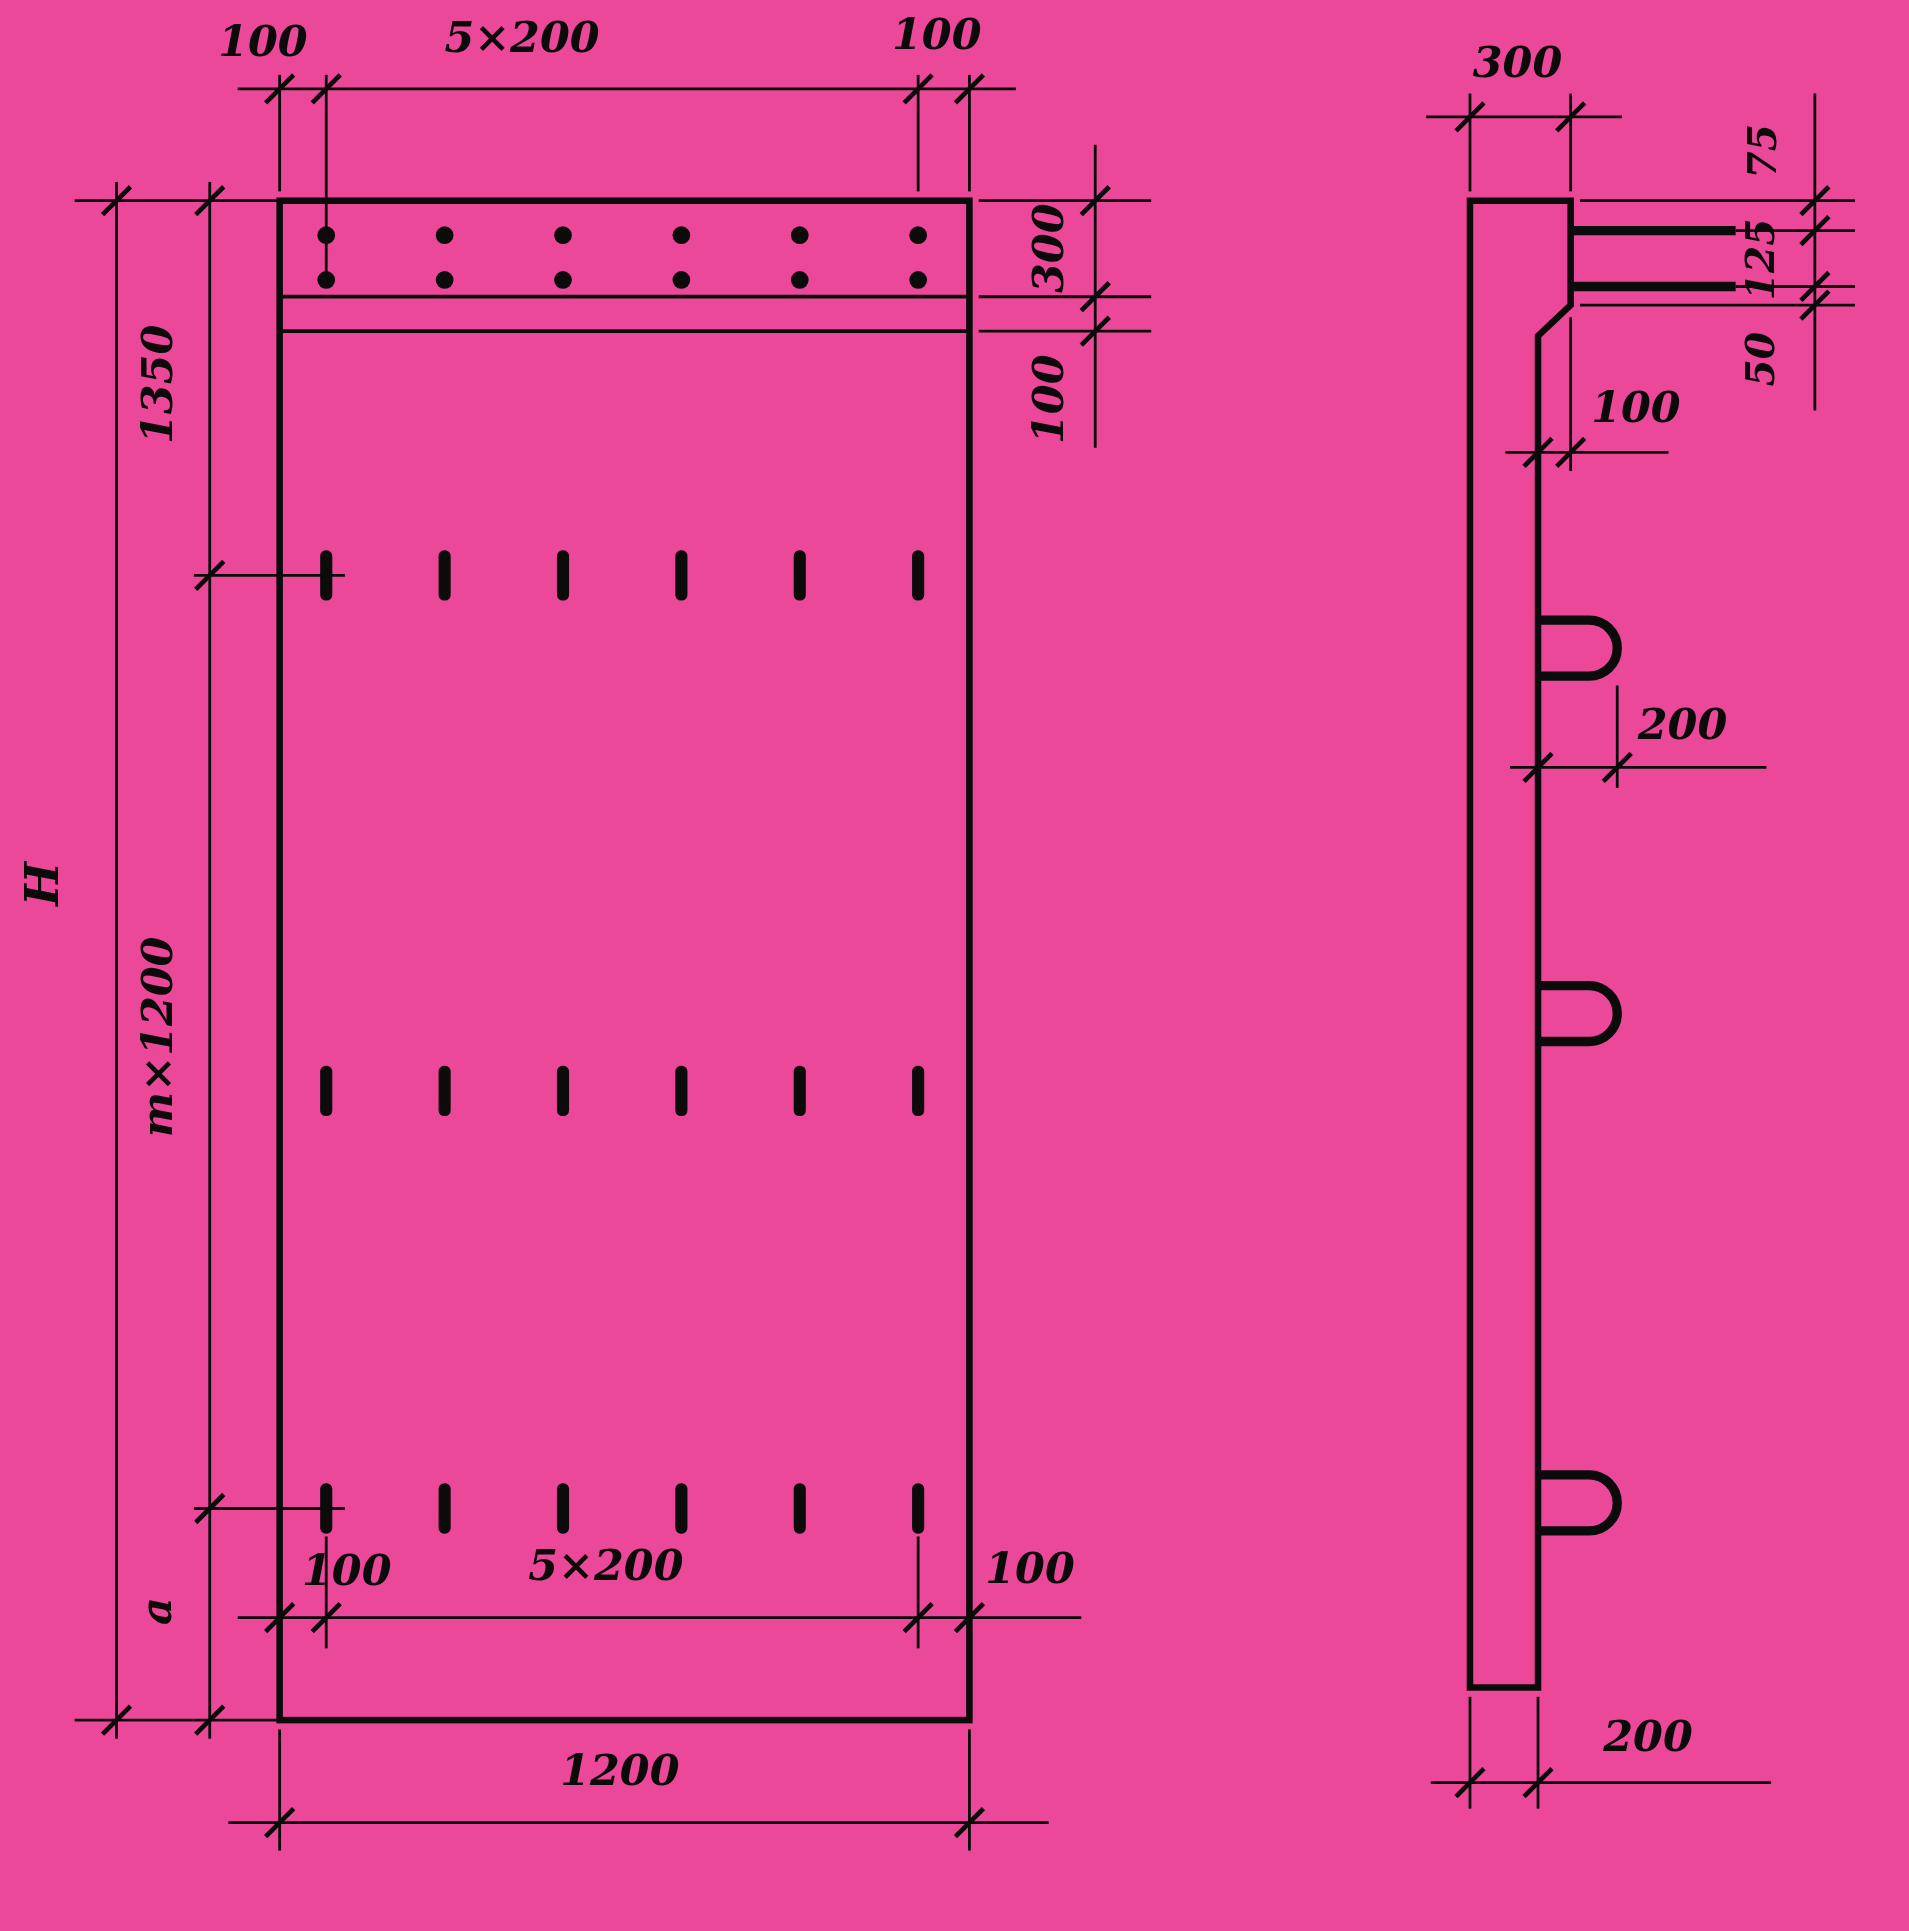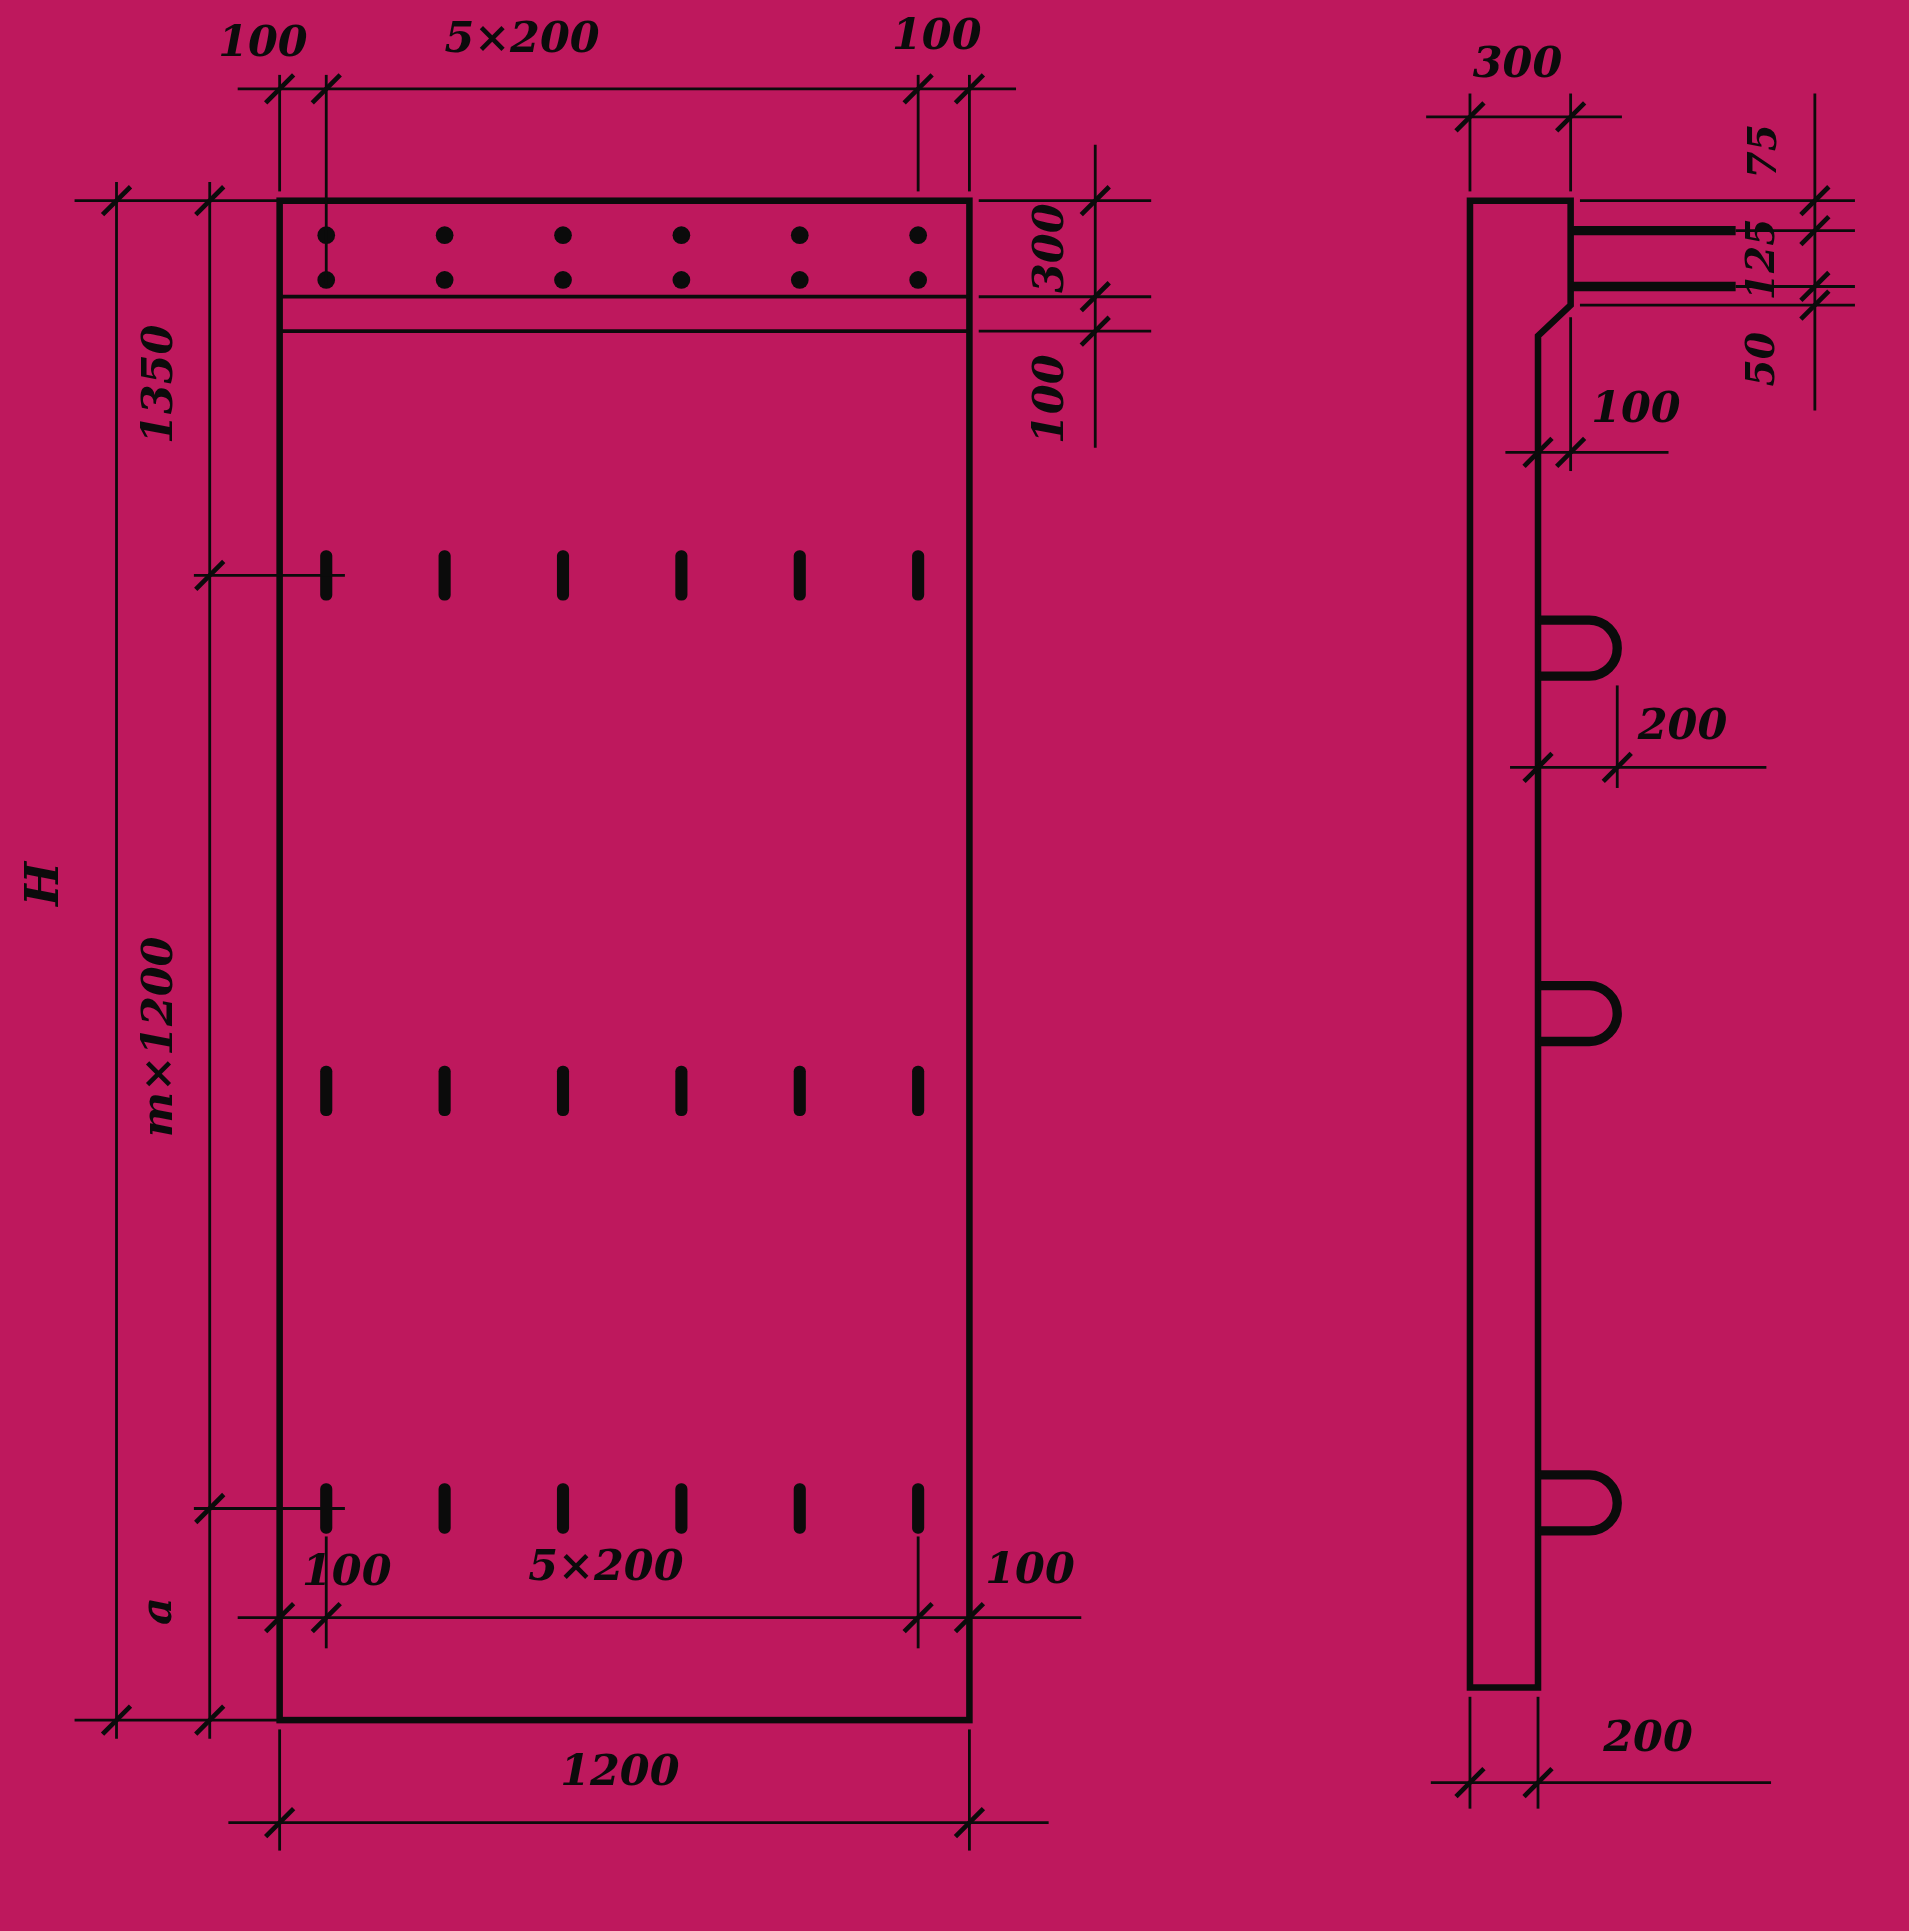--- a/index.html
+++ b/index.html
@@ -1,16 +1,16 @@
 <!DOCTYPE html>
 <html style="font-size:15px"><head>
 <meta charset="utf-8">
 <style>
   html,body{margin:0;padding:0;background:#ffffff;}
-  .sheet{position:relative;width:1909px;height:1932px;background:#be185d;overflow:hidden;}
+  .sheet{position:relative;width:1909px;height:1932px;background:#ec4899;overflow:hidden;}
   svg{display:block;}
   .ln{stroke:#0b0b0b;fill:none;}
   .outline{stroke-width:7;}
   .thin{stroke-width:4;}
   .dim{stroke-width:3;}
   .bar{stroke-width:10;}
   .loop{stroke-width:10;}
   .tick{stroke:#0b0b0b;stroke-width:5;}
   .blk{fill:#0b0b0b;stroke:none;}
   text{font-family:"DejaVu Serif","Liberation Serif",serif;

